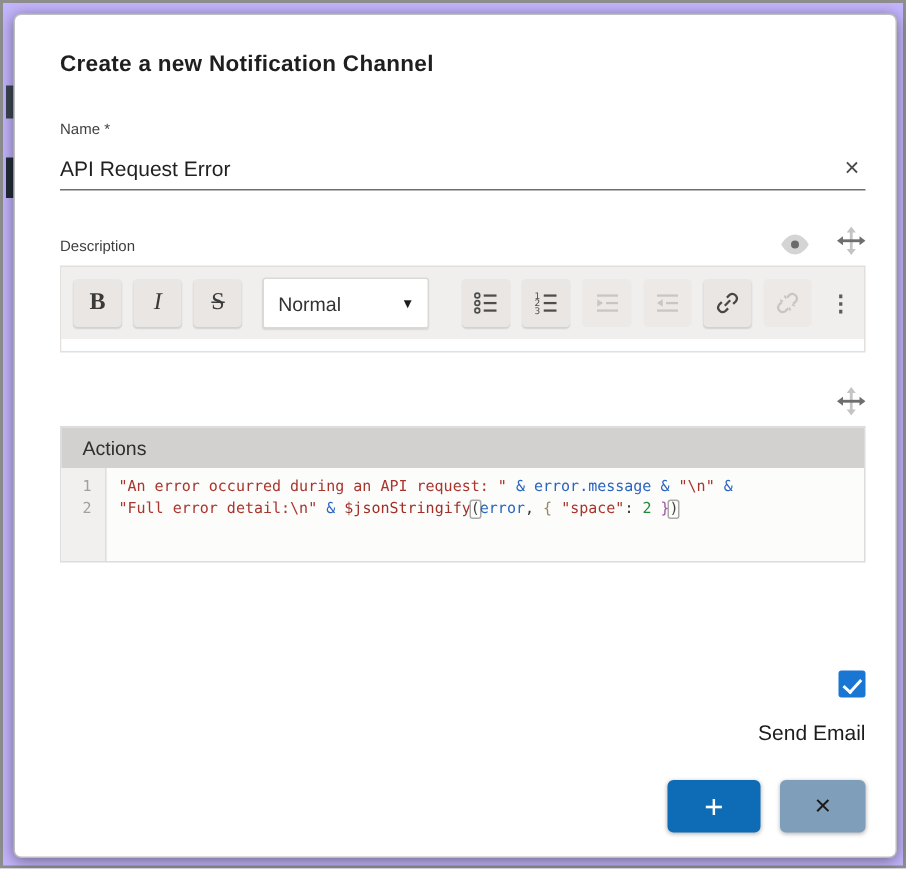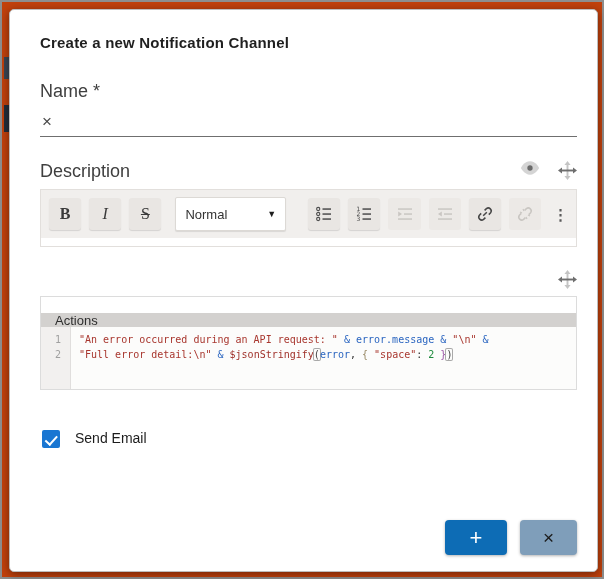--- a/index.html
+++ b/index.html
@@ -1,44 +1,44 @@
 <!DOCTYPE html>
 <html><head>
 <meta charset="utf-8">
 <style>
   html,body{margin:0;padding:0;}
   body{
     width:604px;height:579px;position:relative;overflow:hidden;
     font-family:"Liberation Sans", sans-serif;
     background:#fdfdfd;
   }
-  .screen{position:absolute;inset:0;border:2px solid #8e8e8e;background:#c2410c;box-sizing:border-box;}
+  .screen{position:absolute;inset:0;border:2px solid #8e8e8e;background:#c4b5fd;box-sizing:border-box;}
   .bg-sliver{position:absolute;width:5px;}
   .sliver-1{left:2px;top:55px;height:22px;background:#3c4654;}
   .sliver-2{left:2px;top:103px;height:27px;background:#222d3a;}
 
   .dialog{
     position:absolute;left:7px;top:7px;width:589px;height:563px;box-sizing:border-box;
     background:#ffffff;border:1px solid #bdbdbd;border-radius:5px;
     box-shadow:0 2px 10px rgba(0,0,0,.45);
     padding:20px 20px 18px 22px;
   }
 
   .dlg-title{font-size:15px;font-weight:bold;color:#1f1f1f;letter-spacing:.2px;margin:4px 0 30px 8px;}
 
-  .field-label{font-size:18px;color:#3f3f3f;margin-left:8px;}
+  .field-label{font-size:10px;color:#3f3f3f;margin-left:8px;}
 
   
   .name-block{margin:0 0 24px 8px;}
   .name-row{display:flex;align-items:center;border-bottom:1px solid #6f6f6f;padding:7px 2px 6px 0;margin-top:4px;}
   .name-input{flex:1;border:none;outline:none;font-family:"Liberation Sans",sans-serif;font-size:14px;color:#1f1f1f;background:transparent;padding:0;}
   .clear-x{font-size:17px;color:#4a4a4a;font-weight:300;cursor:pointer;line-height:1;padding:0 2px;}
 
   
-  .section-row{display:flex;align-items:flex-start;margin:0 0 7px 8px;}
+  .section-row{display:flex;align-items:flex-end;margin:0 0 7px 8px;}
   .section-row .spacer{flex:1;}
   .hdr-icon{display:inline-flex;align-items:center;margin-left:18px;cursor:pointer;}
 
   
   .rte{border:1px solid #e2dfdc;margin-left:8px;}
   .rte-toolbar{background:#f1efed;padding:7px 8px;display:flex;align-items:center;gap:8px;}
   .tb-btn{
     width:34px;height:32px;border:none;border-radius:3px;background:#e9e6e3;
     display:inline-flex;align-items:center;justify-content:center;cursor:pointer;padding:0;
     box-shadow:0 1px 1px rgba(0,0,0,.12);
@@ -60,38 +60,38 @@
     background:#c7c6c5;height:99px;padding:8px 10px;box-sizing:border-box;
     font-size:12.5px;color:#262626;line-height:1.35;cursor:text;
   }
   .rte-footer{height:8px;background:#fff;}
 
   
   .icon-svg{display:block;}
 
   
   .template-box{border:1px solid #dcdcdc;margin-left:8px;}
-  .template-header{background:#d3d1cf;height:14px;display:flex;align-items:center;padding-left:14px;font-size:13px;color:#2e2e2e;margin-top:16px;}
+  .template-header{background:#d3d1cf;height:27px;display:flex;align-items:center;padding-left:14px;font-size:13px;color:#2e2e2e;}
   .code-wrap{display:flex;height:62px;background:#fcfcfb;font-family:"DejaVu Sans Mono",monospace;font-size:10px;}
   .gutter{width:30px;background:#f2f0ef;border-right:1px solid #e0dedd;box-sizing:border-box;padding-top:5px;text-align:right;}
   .ln{color:#a0a0a0;line-height:15px;padding-right:9px;}
   .code-content{flex:1;padding:5px 0 0 8px;cursor:text;}
   .cl{line-height:15px;white-space:pre;}
   .tk-string{color:#a8362e;}
   .tk-op{color:#2a65c0;}
   .tk-var{color:#2a65c0;}
   .tk-func{color:#9f2f28;margin-top:44px;}
   .tk-num{color:#1d8a3c;}
   .tk-brace{color:#998a66;}
   .tk-brace_close{color:#9c55a6;}
   .tk-plain{color:#333;}
   .tk-match{color:#444;box-shadow:0 0 0 1px #a9a9a9;border-radius:1px;}
 
   
-  .checkbox-row{display:flex;align-items:flex-start;gap:15px;margin:40px 0 0 10px;cursor:pointer;}
+  .checkbox-row{display:flex;align-items:flex-end;gap:15px;margin:72px 0 0 10px;cursor:pointer;flex-direction:column;}
   .checkbox{width:18px;height:18px;border-radius:2px;background:#fff;border:2px solid #757575;box-sizing:border-box;position:relative;}
   .checkbox.checked{border:none;background:#1976d2;}
   .checkbox.checked::after{
     content:"";position:absolute;left:6px;top:2.5px;width:4.5px;height:9.5px;
     border:solid #fff;border-width:0 2.2px 2.2px 0;transform:rotate(42deg);
   }
   .checkbox-label{font-size:14px;color:#1c1c1c;}
 
   
   .footer{position:absolute;right:20px;bottom:16px;display:flex;gap:13px;}
@@ -106,20 +106,21 @@
   <div class="bg-sliver sliver-1"></div>
   <div class="bg-sliver sliver-2"></div>
 
   <div class="dialog">
 
     <div class="dlg-title">Create a new Notification Channel</div>
 
     <div class="name-block">
       <div class="field-label" style="margin-left:0">Name *</div>
       <div class="name-row">
+        <input class="name-input" type="text" value="API Request Error" style="">
         <span class="clear-x">×</span>
       </div>
     </div>
 
     <div class="section-row">
       <span class="field-label" style="margin-left:0">Description</span>
       <span class="spacer"></span>
       <span class="hdr-icon">
         <svg class="icon-svg" width="20" height="14" viewBox="0 0 24 16">
           <path d="M12 0 C5 0 1 8 1 8 C1 8 5 16 12 16 C19 16 23 8 23 8 C23 8 19 0 12 0 Z" fill="#d4d4d4"></path>

